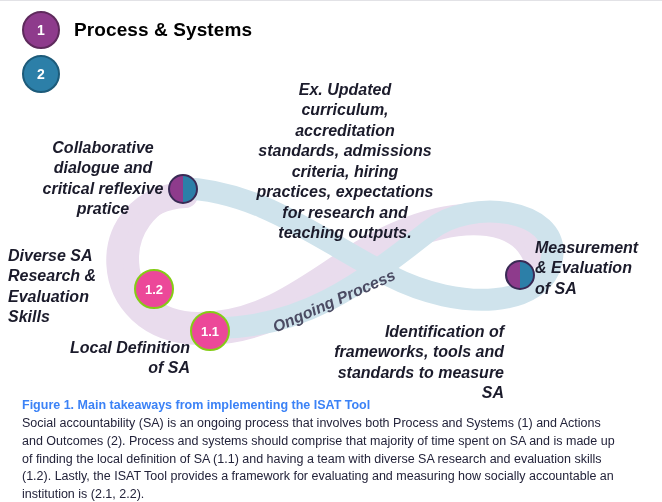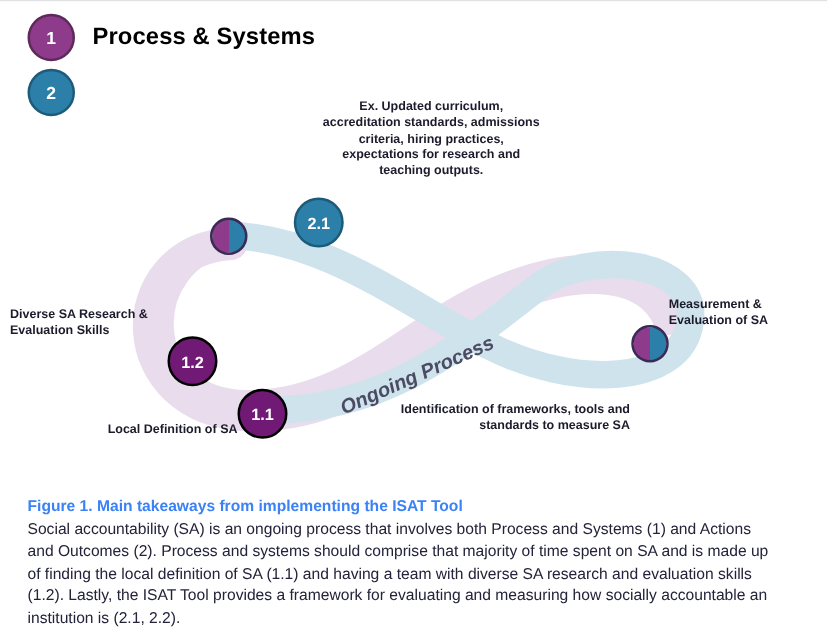--- a/index.html
+++ b/index.html
@@ -81,37 +81,38 @@
     position: absolute;
     border-radius: 50%;
     display: flex;
     align-items: center;
     justify-content: center;
     font-size: 13px;
     font-weight: bold;
     color: #ffffff;
   }
   .node-purple {
-    background: #701a75;
-    border: 2px solid #000000;
+    background: #ec4899;
+    border: 2px solid #84cc16;
   }
   .node-teal {
     background: #2c7fa8;
     border: 2px solid #1d5b7a;
   }
   
   .node-split {
     background: linear-gradient(to right, #8e3b8c 0 50%, #2c7fa8 50% 100%);
     border: 2px solid #3a2a55;
   }
 
   .caption {
     position: absolute;
-    font-size: 10px;
-    font-weight: bold;
+    font-size: 16px;
+    font-weight: bold;
+    font-style: italic;
     line-height: 1.28;
     color: #1b1b2b;
   }
 
   .ongoing {
     position: absolute;
     font-size: 16px;
     font-weight: bold;
     font-style: italic;
     color: #4b4b63;
@@ -183,37 +184,35 @@
 
       <path d="M 180 108
                C 260 110, 320 160, 390 196
                C 460 232, 545 228, 552 178
                C 560 128, 470 118, 430 150
                C 360 205, 300 250, 210 248" fill="none" stroke="#cfe3ec" stroke-width="22" stroke-linecap="round"></path>
     </svg>
 
     <div class="node node-split" style="left:168px; top:94px; width:26px; height:26px;"></div>
 
-    <div class="node node-teal" style="left:235px; top:78px; width:36px; height:36px;">
-      <span>2.1</span>
-    </div>
 
     <div class="node node-purple" style="left:134px; top:189px; width:36px; height:36px;">
       <span>1.2</span>
     </div>
 
     <div class="node node-purple" style="left:190px; top:231px; width:36px; height:36px;">
       <span>1.1</span>
     </div>
 
 
     <div class="node node-split" style="left:505px; top:180px; width:26px; height:26px;"></div>
 
     <div class="ongoing" style="left:270px; top:240px;">Ongoing Process</div>
 
+    <div class="caption" style="left:28px; top:58px; width:150px; text-align:center;">Collaborative dialogue and critical reflexive pratice</div>
 
     <div class="caption" style="left:255px; top:0px; width:180px; text-align:center;">Ex. Updated curriculum, accreditation standards, admissions criteria, hiring practices, expectations for research and teaching outputs.</div>
 
     <div class="caption" style="left:8px; top:166px; width:126px; text-align:left;">Diverse SA Research &amp; Evaluation Skills</div>
 
     <div class="caption" style="left:535px; top:158px; width:116px; text-align:left;">Measurement &amp; Evaluation of SA</div>
 
     <div class="caption" style="left:62px; top:258px; width:128px; text-align:right;">Local Definition of SA</div>
 
     <div class="caption" style="left:320px; top:242px; width:184px; text-align:right;">Identification of frameworks, tools and standards to measure SA</div>

